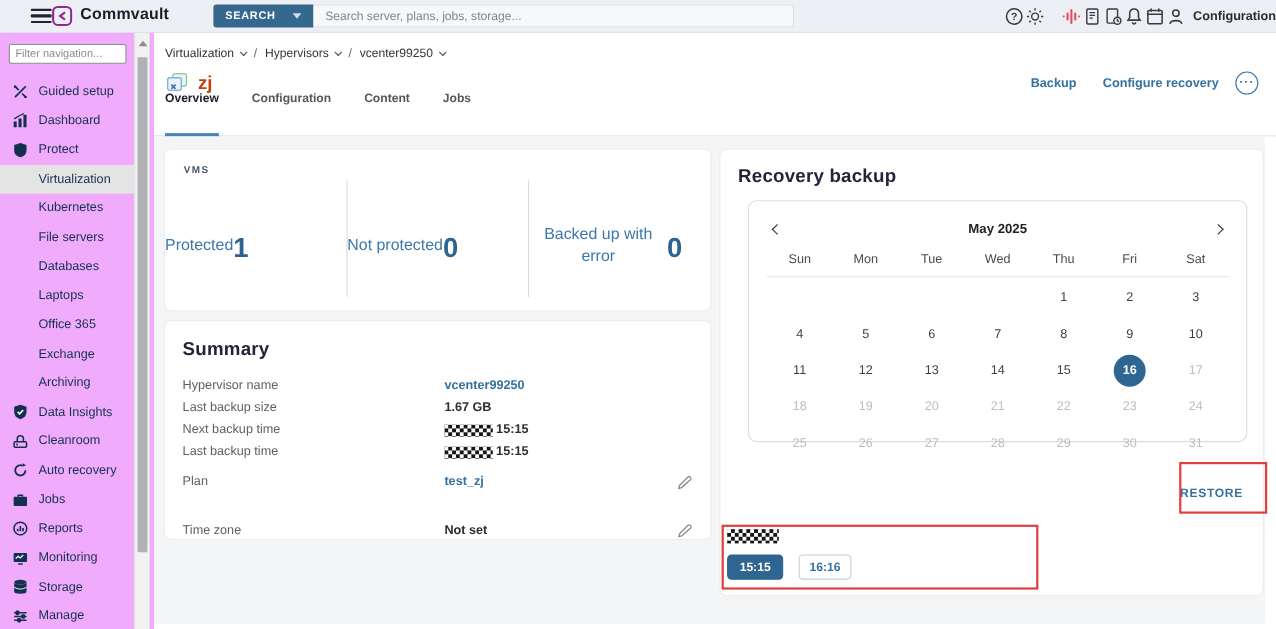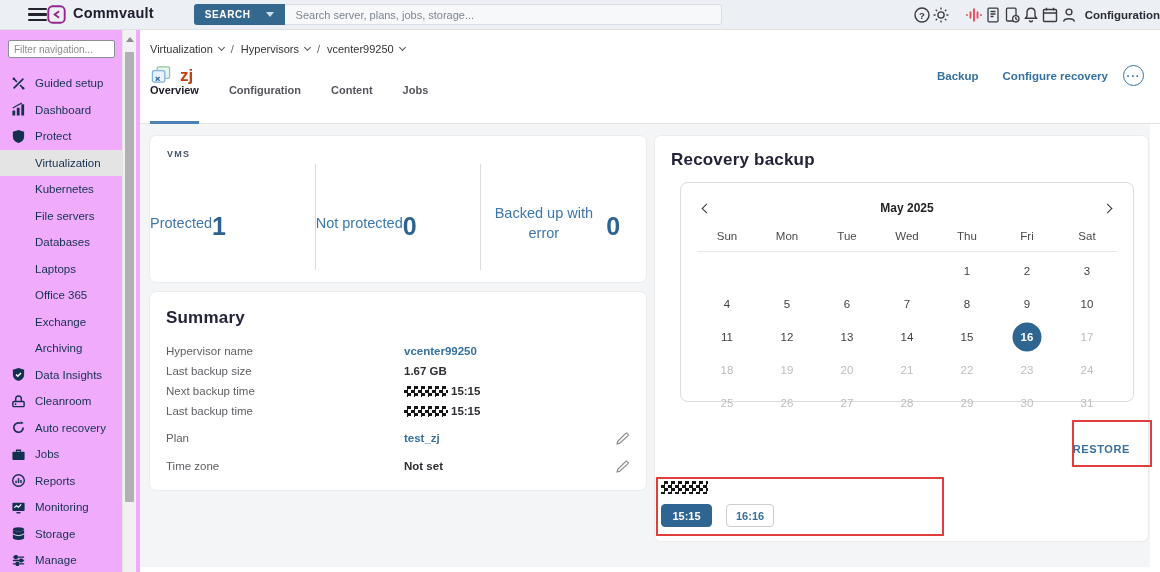--- a/index.html
+++ b/index.html
@@ -66,21 +66,21 @@
   .stat{flex:1;display:flex;flex-direction:row;align-items:center;padding-top:14px}
   .stat + .stat{border-left:1px solid #dcdcdc}
   .stat-label{font-size:14.5px;color:#3d77ab;text-align:center;max-width:125px;line-height:1.35}
   .stat-value{font-size:25px;color:#2d6391;font-weight:600;margin-top:4px}
   
   .summary-card{margin-top:10px;height:198px;padding:16px 16px;position:relative}
   .card-title{font-size:17px;font-weight:600;color:#23233a;margin:0;letter-spacing:.2px}
   .summary-rows{margin-top:13px}
   .srow{display:flex;align-items:center;height:20px}
   .srow.gap-lg{margin-top:7px}
-  .srow.gap-xl{margin-top:8px}
+  .srow.gap-xl{margin-top:24px}
   .srow-label{width:238px;flex:none;font-size:11.5px;color:#606065}
   .srow-value{font-size:11.5px;color:#2e2e33;font-weight:600;display:flex;align-items:center}
   .srow-value.link{color:#36719f;cursor:pointer}
   .srow-edit{margin-left:auto;width:15px;height:15px;display:inline-flex;cursor:pointer}
   .srow-edit svg{width:100%;height:100%}
   
   .recovery-card{height:405px;position:relative;padding:14px 16px}
   .calendar{position:absolute;top:46px;left:25px;right:14px;height:220px;border:1px solid #dcdcdc;border-radius:8px;padding:12px 16px}
   .cal-head{display:flex;align-items:center;justify-content:space-between;margin-top:3px}
   .cal-month{font-size:12px;font-weight:700;color:#232323}

